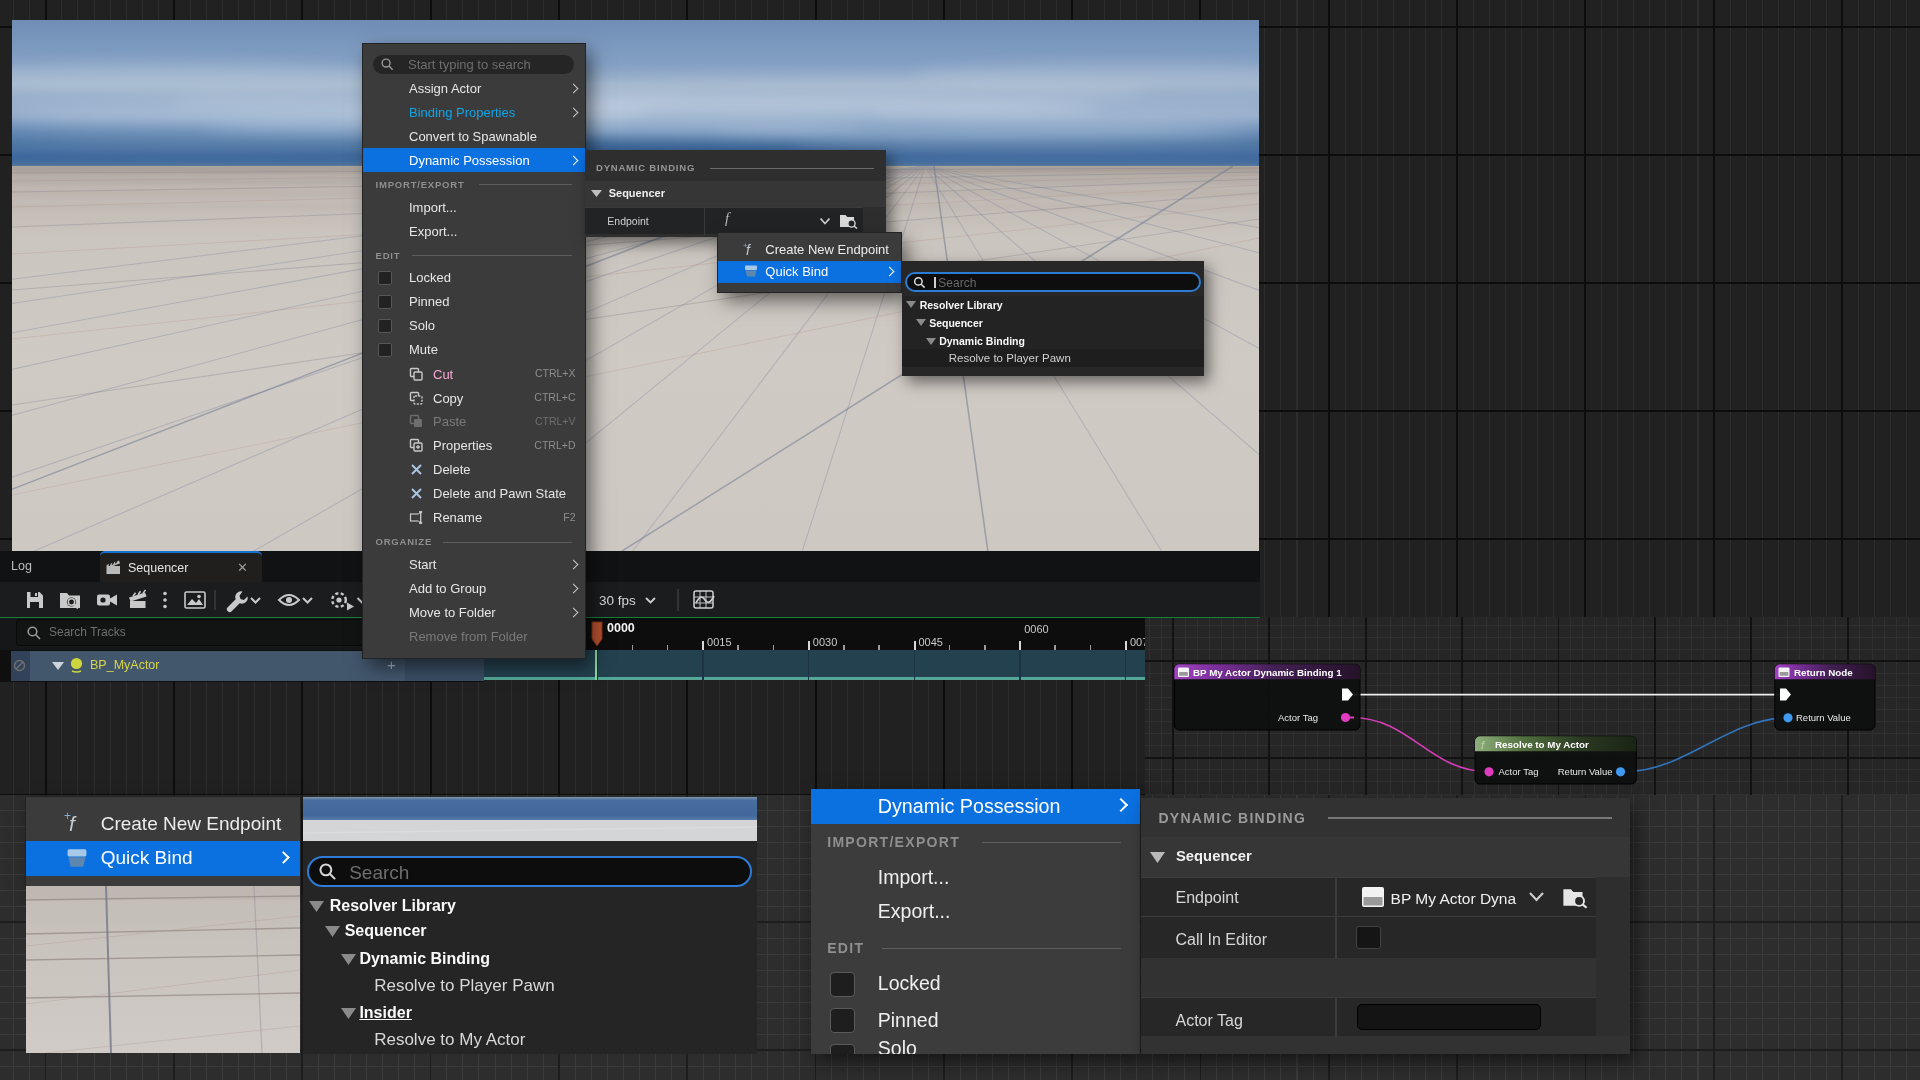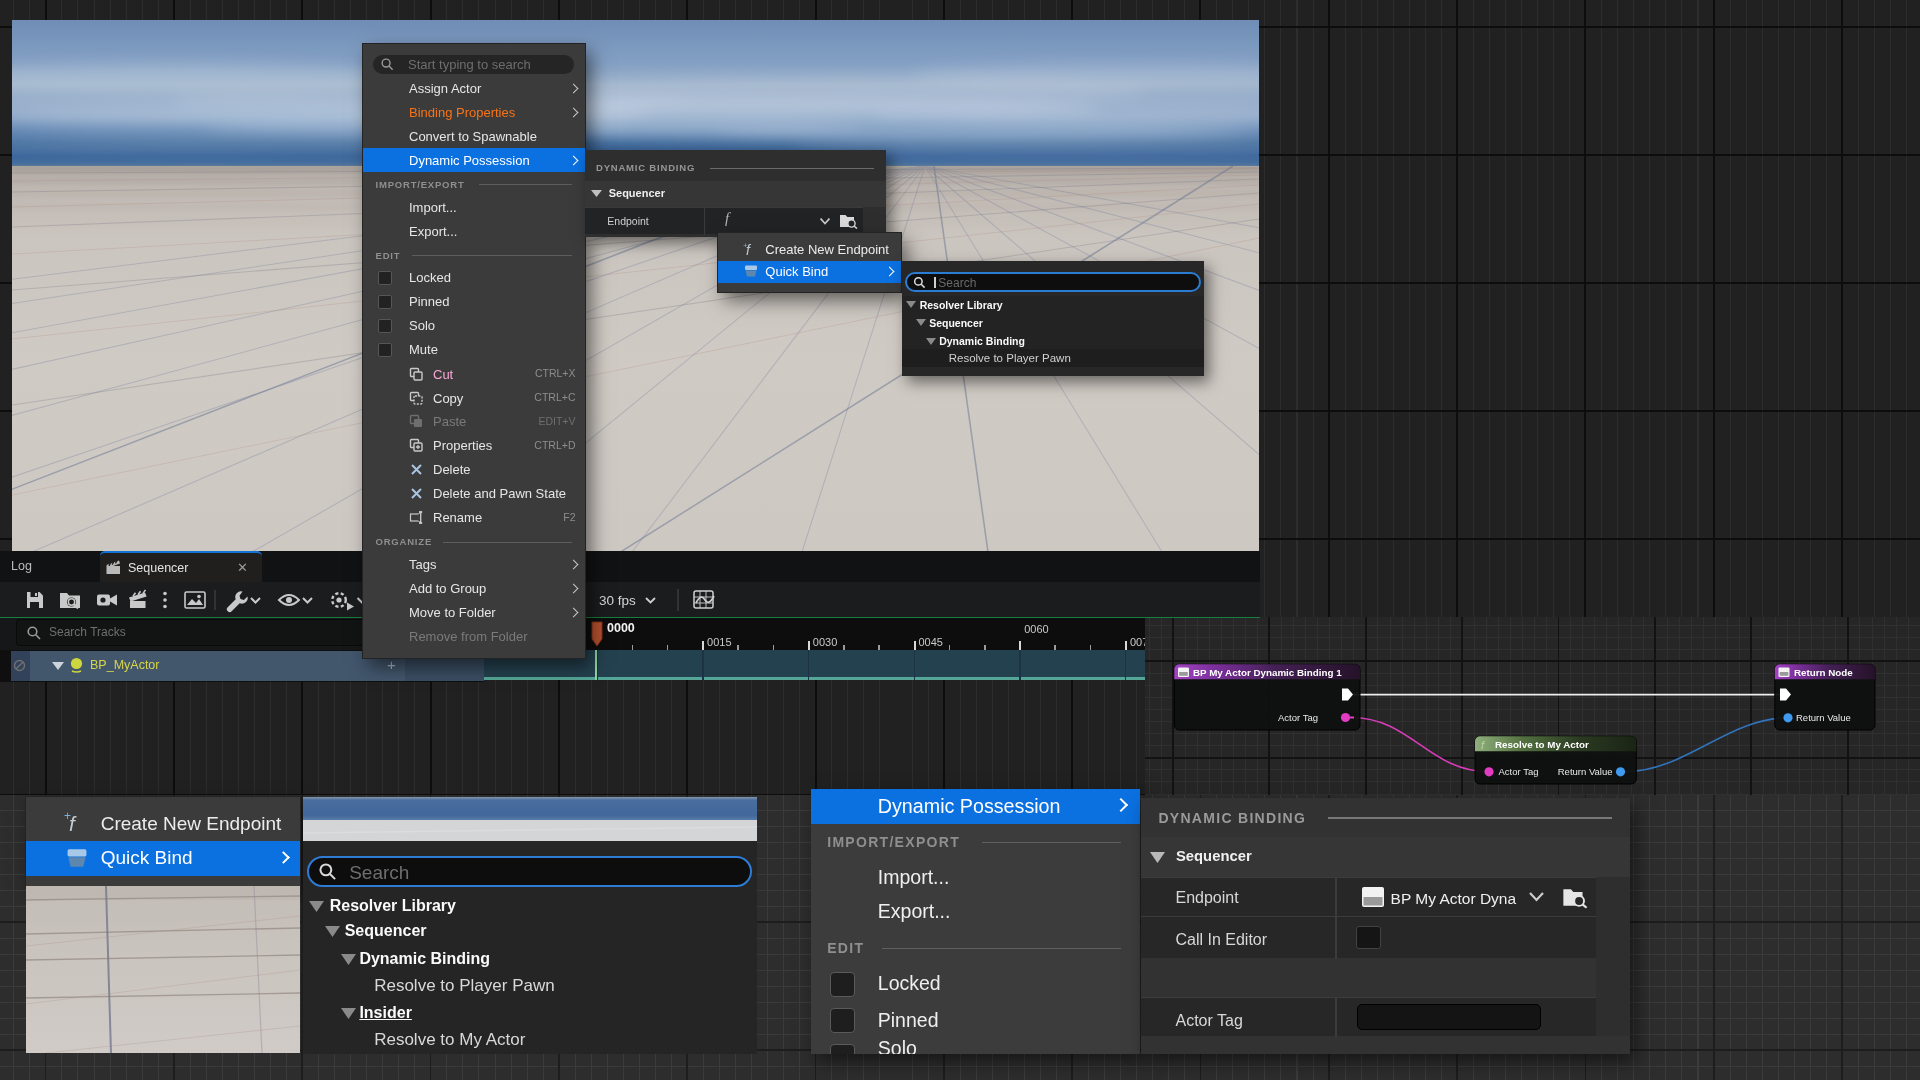--- a/index.html
+++ b/index.html
@@ -305,21 +305,21 @@
         <line x1="9.6" y1="9.6" x2="13.5" y2="13.5" stroke="#989898" stroke-width="1.5"></line>
       </svg>
       <span class="ph">Start typing to search</span>
     </div>
 <div id="dynposs">
       <span class="t">Dynamic Possession</span>
       <div class="marr" style="left:207px;top:8.5px;border-color:#fff;"></div>
     </div>
 <div class="mi" style="left:46px;top:35.9px;color:#e6e6e6;">Assign Actor</div>
     <div class="marr" style="left:207.0px;top:40.9px;"></div>
-    <div class="mi" style="left:46px;top:60.0px;color:#f97316;">Binding Properties</div>
+    <div class="mi" style="left:46px;top:60.0px;color:#0ea5e9;">Binding Properties</div>
     <div class="marr" style="left:207.0px;top:65.0px;"></div>
     <div class="mi" style="left:46px;top:84.0px;color:#e6e6e6;">Convert to Spawnable</div>
     <div class="mlab" style="top:134.5px;">IMPORT/EXPORT</div>
     <div class="mdiv" style="left:116px;top:140.0px;width:93px;"></div>
     <div class="mi" style="left:46px;top:154.5px;color:#e6e6e6;">Import...</div>
     <div class="mi" style="left:46px;top:178.5px;color:#e6e6e6;">Export...</div>
     <div class="mlab" style="top:205.5px;">EDIT</div>
     <div class="mdiv" style="left:49px;top:211.0px;width:160px;"></div>
     <div class="mi" style="left:46px;top:225.1px;color:#e6e6e6;">Locked</div>
     <div class="mck" style="top:226.6px;"></div>
@@ -335,21 +335,21 @@
         <rect x="1.5" y="1.5" width="8" height="8" rx="1" fill="none" stroke="#c9c9c9" stroke-width="1.4"></rect>
         <rect x="5" y="5" width="8" height="8" rx="1" fill="#3b3b3b" stroke="#c9c9c9" stroke-width="1.4"></rect>
       </svg></div>
     <div class="mi" style="left:70px;top:345.8px;color:#e6e6e6;">Copy</div>
     <div class="msc" style="top:347.3px;color:#8d8d8d;">CTRL+C</div>
     <div class="mic" style="top:346.8px;"><svg width="15" height="15" viewBox="0 0 15 15">
         <rect x="1.5" y="1.5" width="8" height="8" rx="1" fill="none" stroke="#c9c9c9" stroke-width="1.4"></rect>
         <rect x="5" y="5" width="8" height="8" rx="1" fill="#3b3b3b" stroke="#c9c9c9" stroke-width="1.4" stroke-dasharray="2 1.4"></rect>
       </svg></div>
     <div class="mi" style="left:70px;top:369.0px;color:#7a7a7a;">Paste</div>
-    <div class="msc" style="top:370.5px;color:#6f6f6f;">EDIT+V</div>
+    <div class="msc" style="top:370.5px;color:#6f6f6f;">CTRL+V</div>
     <div class="mic" style="top:370.0px;"><svg width="15" height="15" viewBox="0 0 15 15">
         <rect x="1.5" y="1.5" width="8" height="8" rx="1" fill="none" stroke="#6e6e6e" stroke-width="1.4"></rect>
         <rect x="5" y="5" width="8" height="8" rx="1" fill="#6e6e6e"></rect>
       </svg></div>
     <div class="mi" style="left:70px;top:393.3px;color:#e6e6e6;">Properties</div>
     <div class="msc" style="top:394.8px;color:#8d8d8d;">CTRL+D</div>
     <div class="mic" style="top:394.3px;"><svg width="15" height="15" viewBox="0 0 15 15">
         <rect x="1.5" y="1.5" width="8" height="8" rx="1" fill="none" stroke="#c9c9c9" stroke-width="1.4"></rect>
         <rect x="5" y="5" width="8" height="8" rx="1" fill="#3b3b3b" stroke="#c9c9c9" stroke-width="1.4"></rect>
         <path d="M9 7 v4 M7 9 h4" stroke="#c9c9c9" stroke-width="1.3"></path>
@@ -365,21 +365,21 @@
     <div class="mi" style="left:70px;top:465.4px;color:#e6e6e6;">Rename</div>
     <div class="msc" style="top:466.9px;color:#8d8d8d;">F2</div>
     <div class="mic" style="top:466.4px;"><svg width="15" height="15" viewBox="0 0 15 15">
         <rect x="1.5" y="4" width="9" height="7" fill="none" stroke="#c9c9c9" stroke-width="1.2"></rect>
         <path d="M10 2 h3 M10 13 h3 M11.5 2 v11" stroke="#c9c9c9" stroke-width="1.3" fill="none"></path>
         <rect x="9.5" y="4" width="4" height="7" fill="#3b3b3b"></rect>
         <path d="M10.2 2 h3 M10.2 13 h3 M11.7 2 v11" stroke="#c9c9c9" stroke-width="1.3" fill="none"></path>
       </svg></div>
     <div class="mlab" style="top:492.0px;">ORGANIZE</div>
     <div class="mdiv" style="left:80px;top:497.5px;width:129px;"></div>
-    <div class="mi" style="left:46px;top:512.0px;color:#e6e6e6;">Tags</div>
+    <div class="mi" style="left:46px;top:512.0px;color:#e6e6e6;">Start</div>
     <div class="marr" style="left:207.0px;top:517.0px;"></div>
     <div class="mi" style="left:46px;top:536.2px;color:#e6e6e6;">Add to Group</div>
     <div class="marr" style="left:207.0px;top:541.2px;"></div>
     <div class="mi" style="left:46px;top:559.9px;color:#e6e6e6;">Move to Folder</div>
     <div class="marr" style="left:207.0px;top:564.9px;"></div>
     <div class="mi" style="left:46px;top:583.5px;color:#7a7a7a;">Remove from Folder</div>
 </div>
 <div id="dbtop" class="abs">
 <div style="position:absolute;left:11px;top:12px;color:#969696;font-size:9.5px;font-weight:bold;letter-spacing:0.8px;">DYNAMIC BINDING</div>
 <div style="position:absolute;left:124.6px;top:18.4px;width:164px;height:1px;background:#6a6a6a;"></div>

